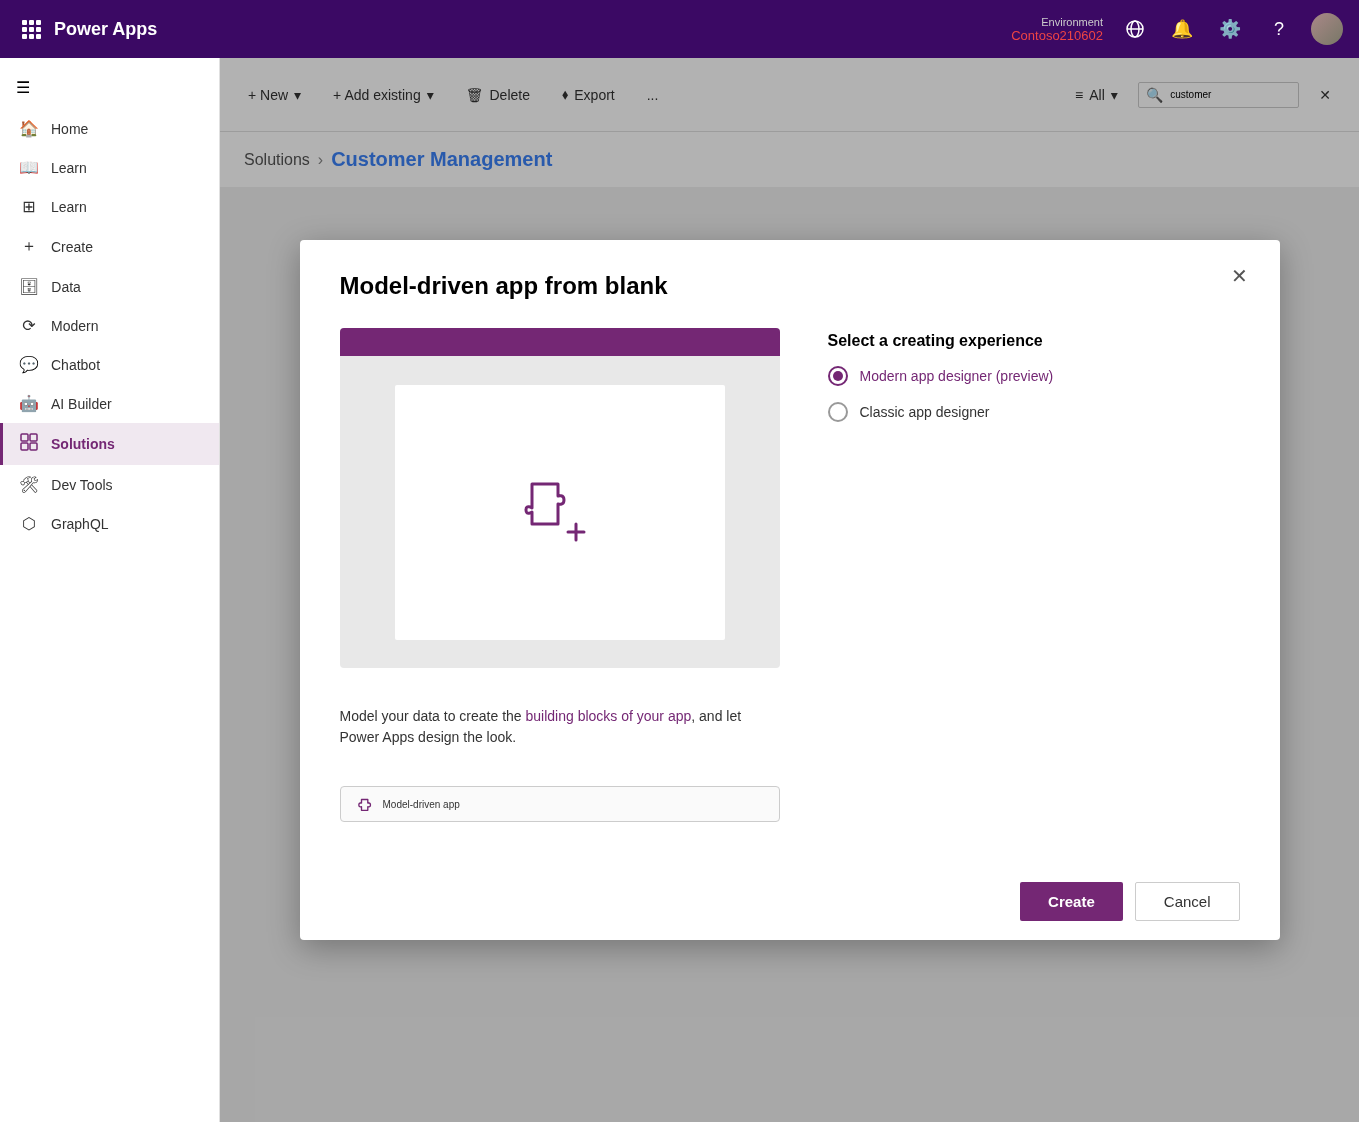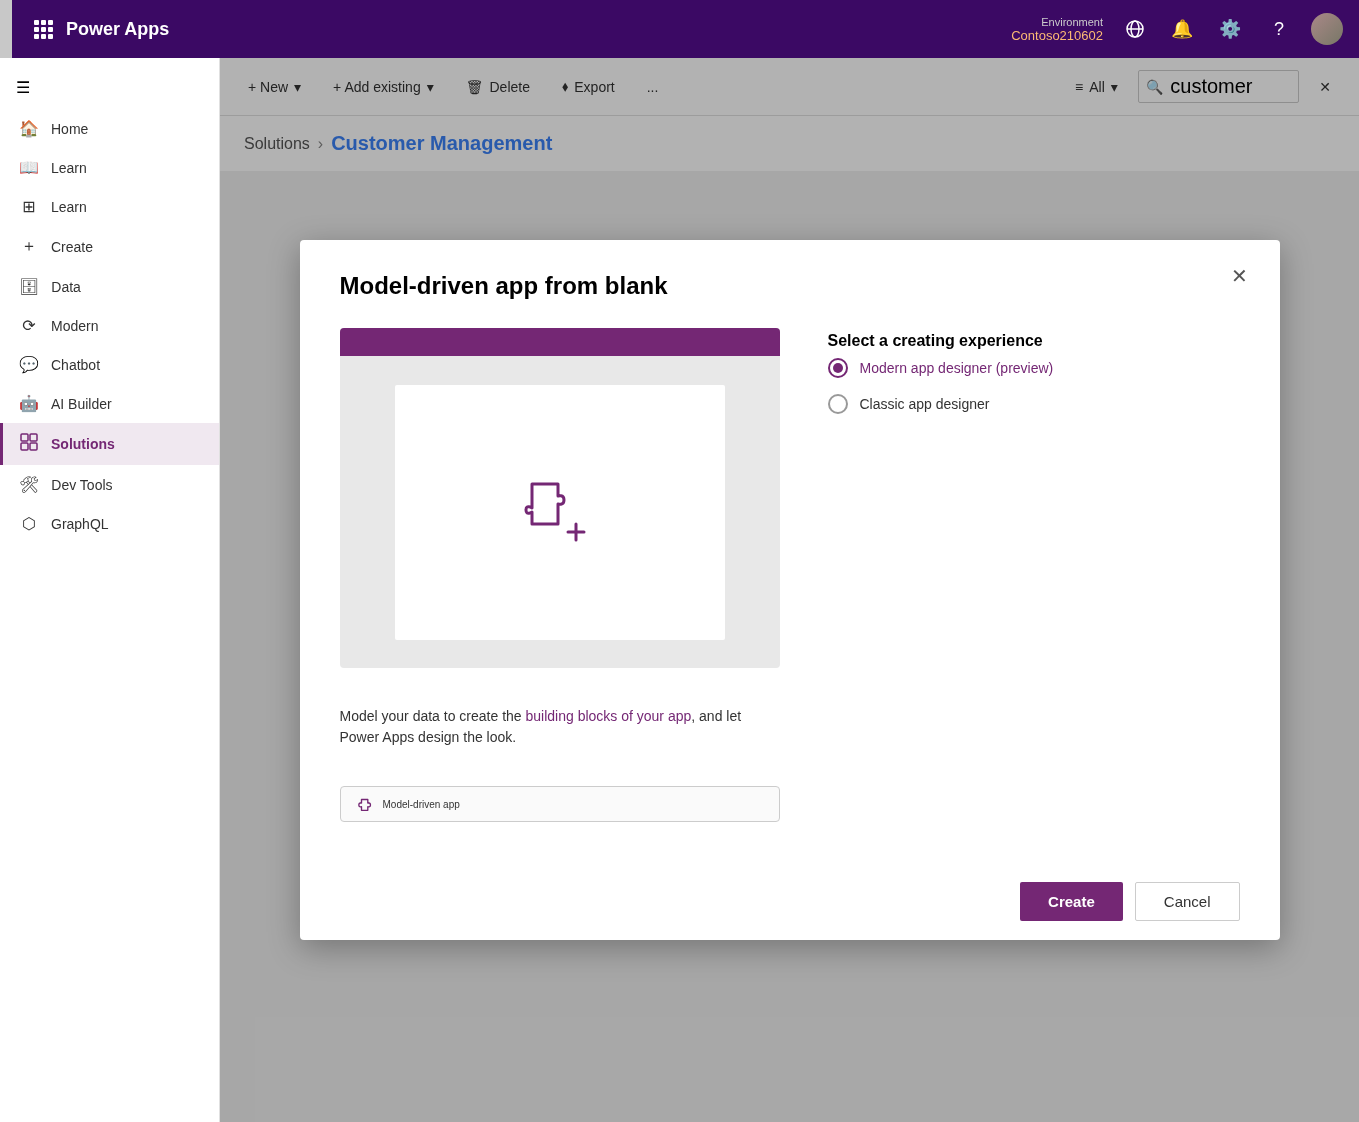--- a/index.html
+++ b/index.html
@@ -9,34 +9,33 @@
     .top-nav {
       background: #3b0964;
       height: 58px;
       display: flex;
       align-items: center;
       padding: 0 16px;
       color: white;
       gap: 12px;
       position: relative;
       z-index: 10;
-      margin-left: 12px;
     }
     .top-nav-grid {
       display: grid;
       grid-template-columns: 30px 1fr auto;
       align-items: center;
       width: 100%;
     }
     .waffle-icon { cursor: pointer; display: flex; align-items: center; justify-content: center; }
     .app-title { font-size: 18px; font-weight: 600; color: white; margin-left: 8px; }
     .top-nav-right { display: flex; align-items: center; gap: 16px; }
     .env-info { text-align: right; }
     .env-label { font-size: 11px; color: #ccc; }
-    .env-name { font-size: 13px; color: #fdba74; font-weight: 500; }
+    .env-name { font-size: 13px; color: #ef4444; font-weight: 500; }
     .nav-icon { width: 32px; height: 32px; display: flex; align-items: center; justify-content: center; color: white; cursor: pointer; font-size: 18px; }
     .avatar { width: 32px; height: 32px; border-radius: 50%; background: #888; overflow: hidden; cursor: pointer; }
     .avatar-img { width: 100%; height: 100%; background: linear-gradient(135deg, #a88, #776); }
 
     
     .main-layout {
       display: flex;
       height: calc(1122px - 58px);
     }
 
@@ -69,21 +68,21 @@
     .sidebar-collapse { padding: 12px 16px; cursor: pointer; }
 
     
     .content-area {
       flex: 1;
       background: #f0f0f0;
       position: relative;
     }
     .toolbar {
       background: white;
-      height: 58px;
+      height: 74px;
       display: flex;
       align-items: center;
       padding: 0 16px;
       gap: 8px;
       border-bottom: 1px solid #e0e0e0;
     }
     .toolbar-btn {
       display: flex;
       align-items: center;
       gap: 6px;
@@ -98,21 +97,21 @@
     .toolbar-right { margin-left: auto; display: flex; align-items: center; gap: 8px; }
     .search-box {
       display: flex;
       align-items: center;
       border: 1px solid #ccc;
       border-radius: 2px;
       padding: 4px 8px;
       gap: 6px;
       font-size: 14px;
     }
-    .search-box input { border: none; outline: none; font-size: 20px; background: transparent; }
+    .search-box input { border: none; outline: none; font-size: 10px; background: transparent; }
 
     .breadcrumb {
       padding: 16px 24px;
       display: flex;
       align-items: center;
       gap: 8px;
       font-size: 16px;
       color: #555;
       background: white;
     }
@@ -226,21 +225,21 @@
     .modal-right {
       flex: 1;
       display: flex;
       flex-direction: column;
       padding-top: 4px;
     }
     .select-experience-title {
       font-size: 16px;
       font-weight: 600;
       color: #000;
-      margin-bottom: 8px;
+      margin-bottom: 16px;
     }
     .radio-option {
       display: flex;
       align-items: center;
       gap: 12px;
       margin-bottom: 16px;
       cursor: pointer;
     }
     .radio-circle {
       width: 20px;

